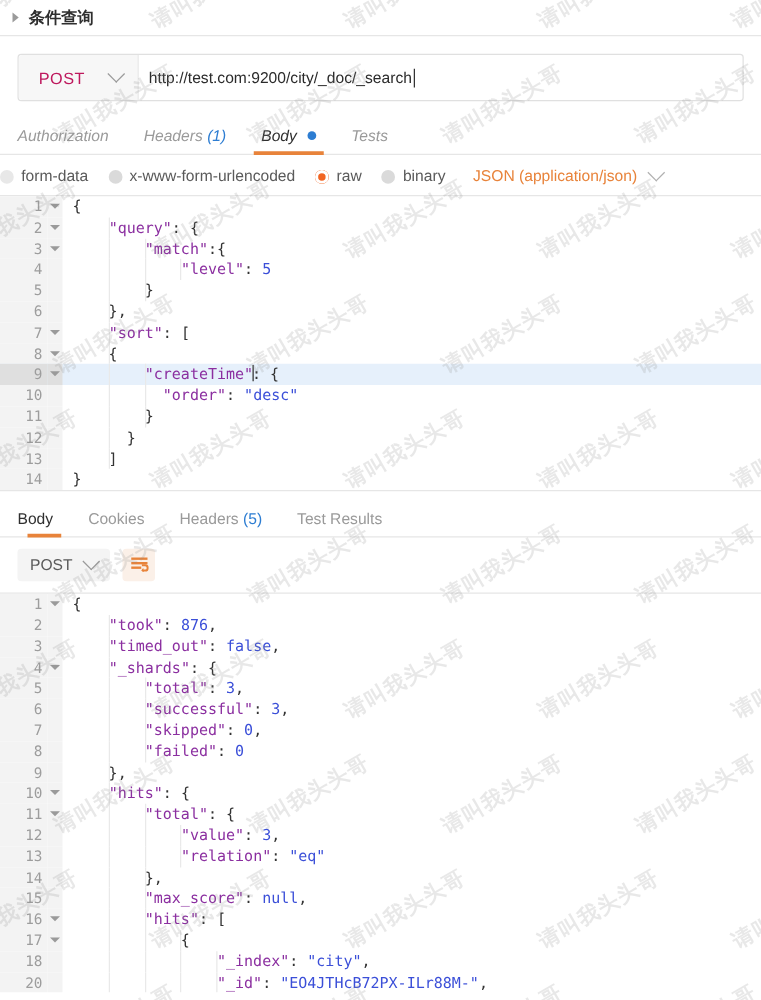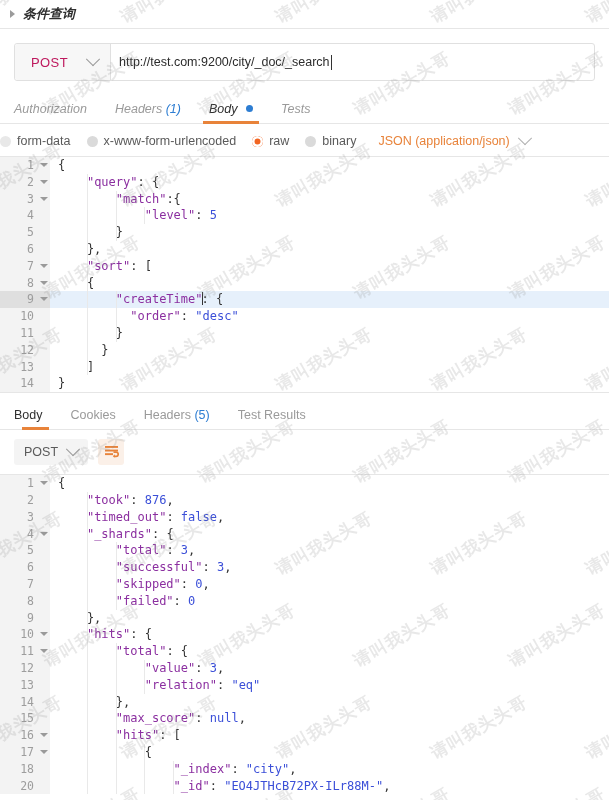--- a/index.html
+++ b/index.html
@@ -37,21 +37,20 @@
   }
 
   
   .req-title-bar {
     height: 28px;
     display: flex;
     align-items: center;
     padding: 0 0 0 10px;
     border-bottom: 1px solid #e6e6e6;
     background: #fff;
-    font-style: italic;
   }
   .caret-right {
     width: 0; height: 0;
     border-left: 5px solid #9b9b9b;
     border-top: 4px solid transparent;
     border-bottom: 4px solid transparent;
     margin-right: 8px;
   }
   .req-title {
     font-family: "DejaVu Sans", sans-serif;

